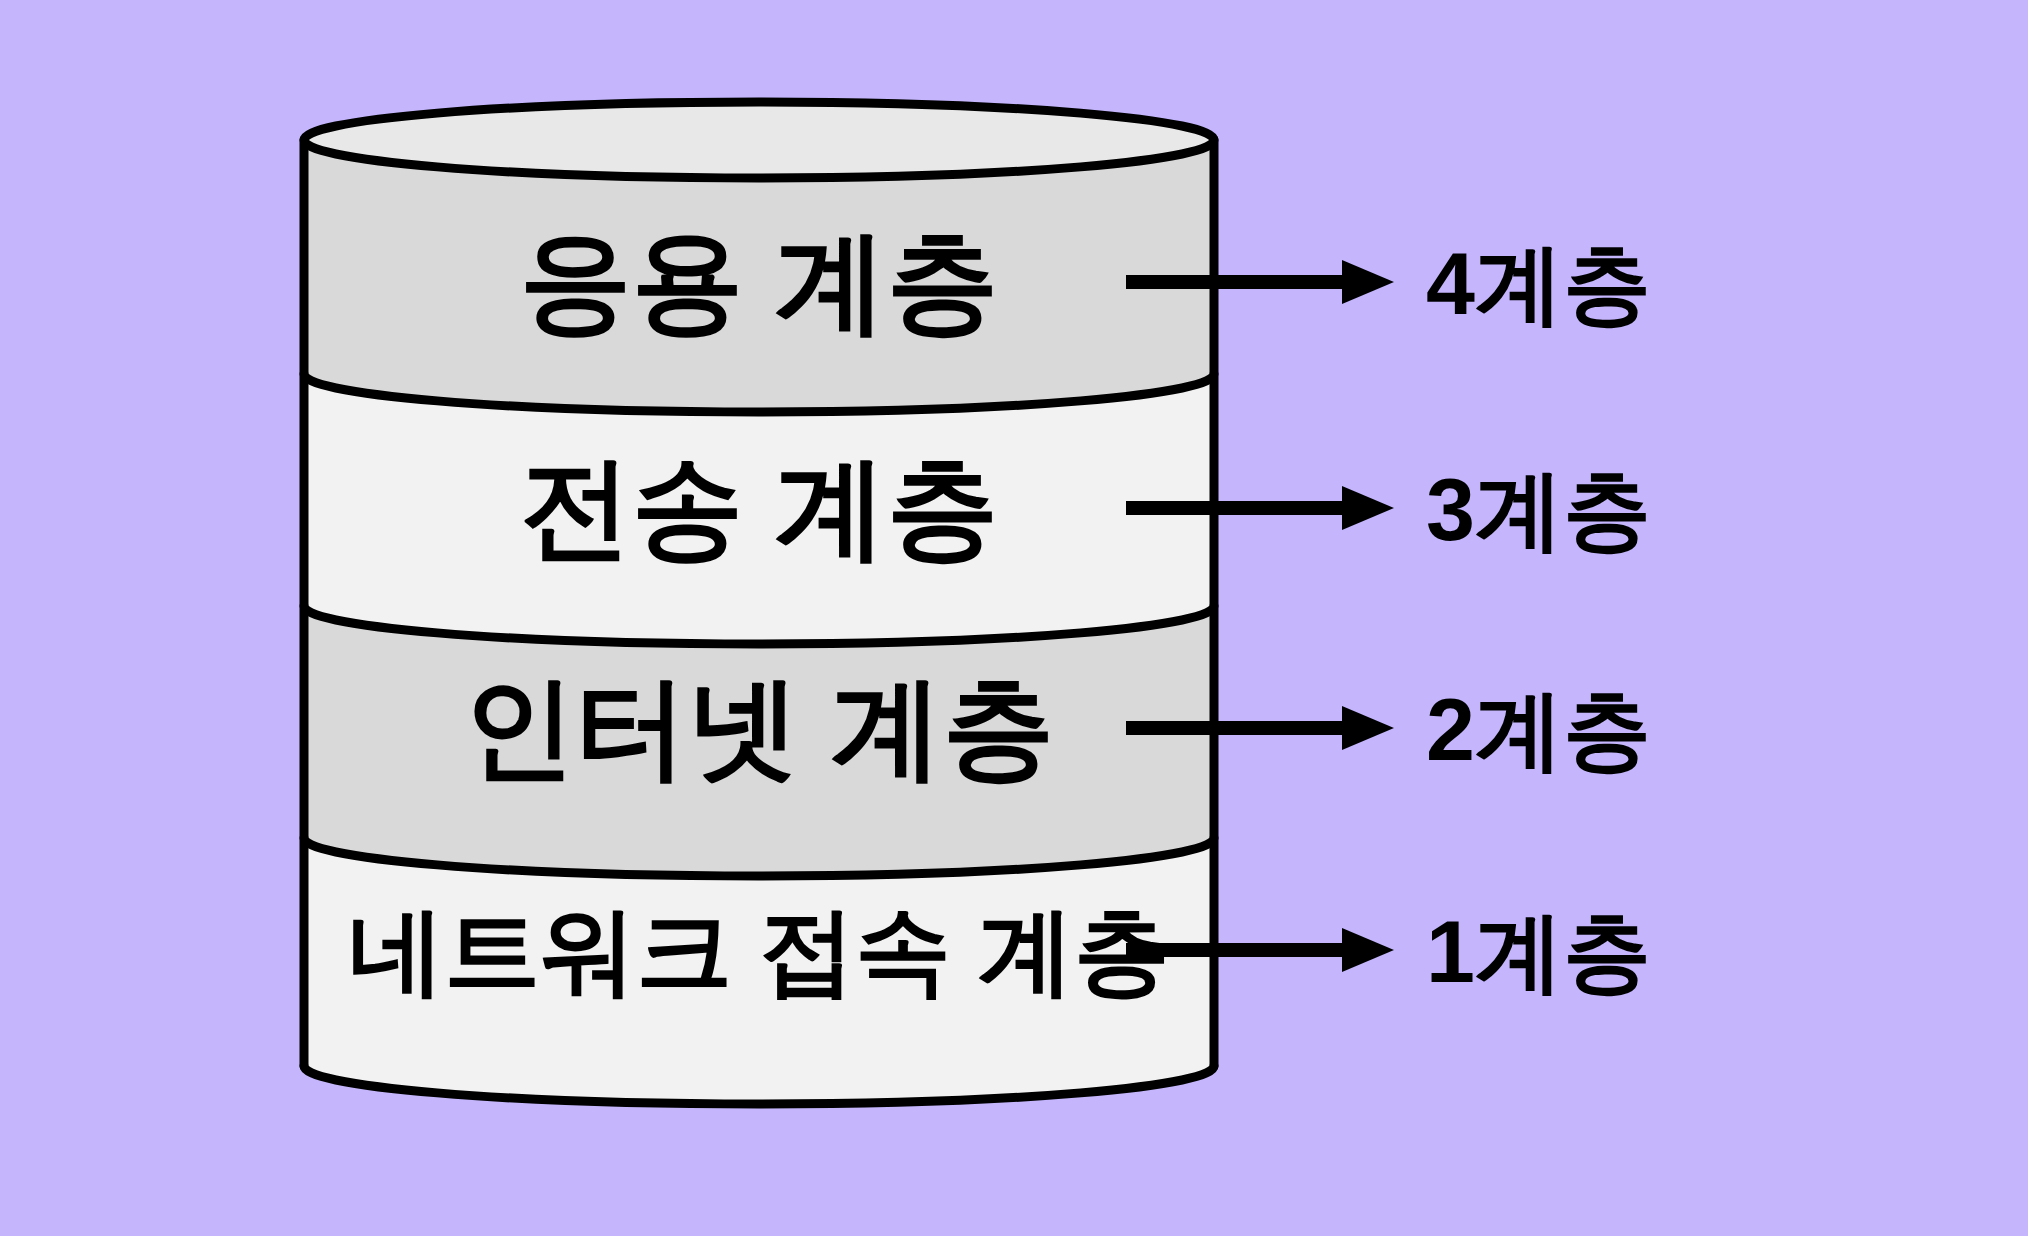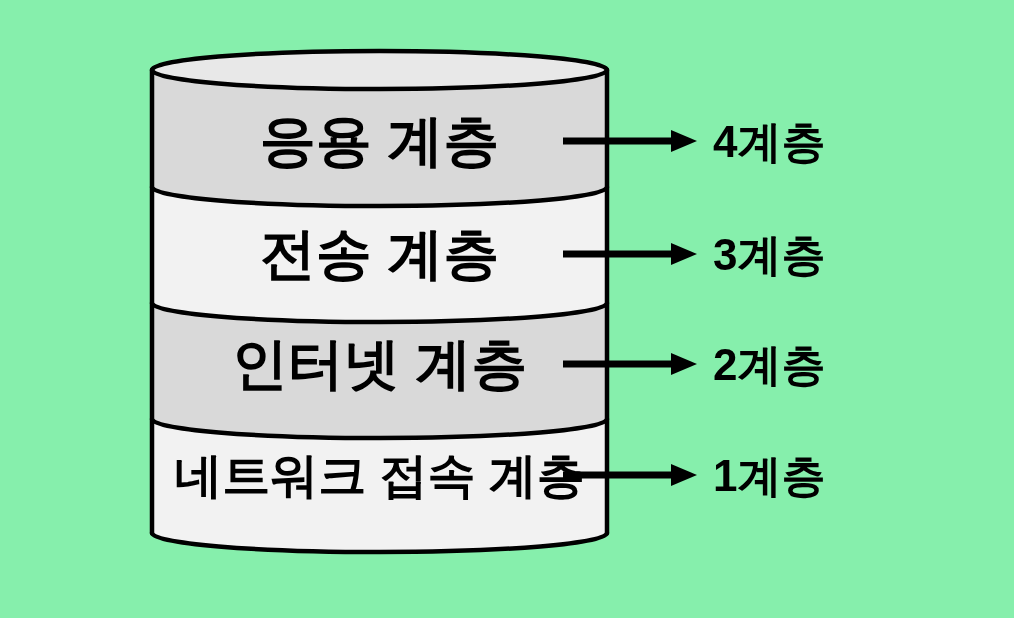--- a/index.html
+++ b/index.html
@@ -4,21 +4,21 @@
 <style>
   html, body {
     margin: 0;
     padding: 0;
     background: #ffffff;
   }
   .stage {
     position: relative;
     width: 1014px;
     height: 618px;
-    background: #86efac;
+    background: #c4b5fd;
     overflow: hidden;
     font-family: "Liberation Sans", "DejaVu Sans", sans-serif;
   }
   .stage svg {
     position: absolute;
     left: 0;
     top: 0;
     width: 1014px;
     height: 618px;
     display: block;

